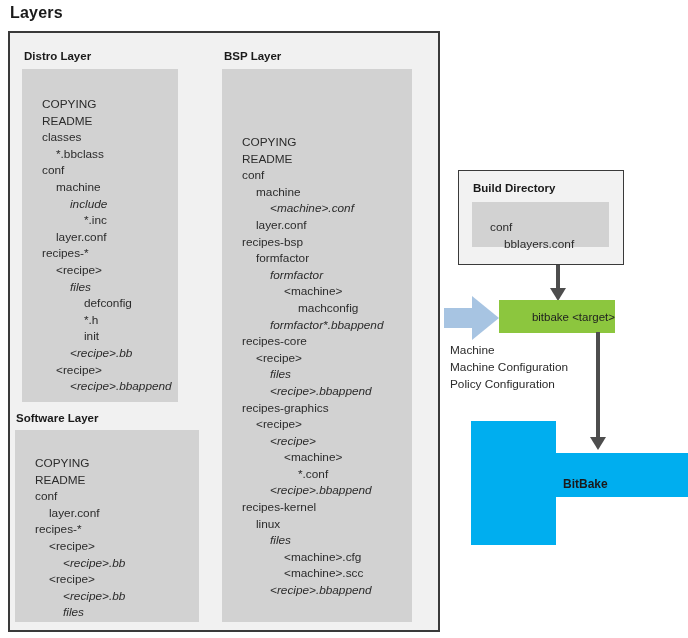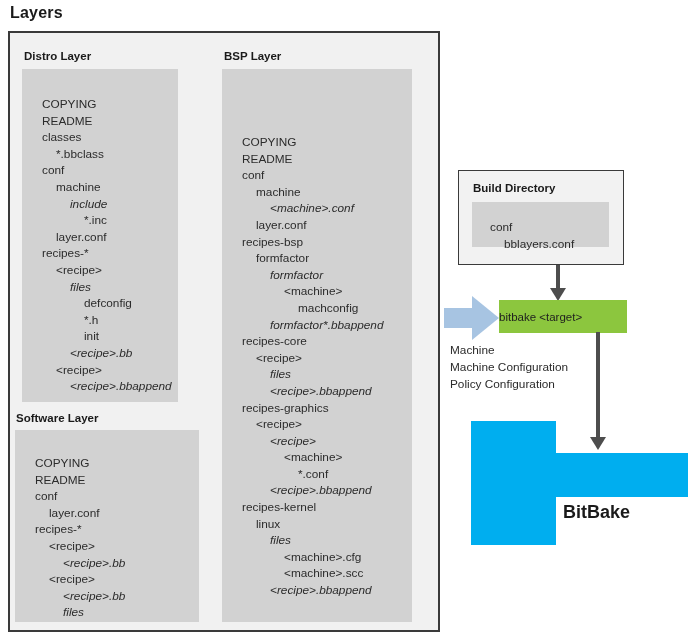--- a/index.html
+++ b/index.html
@@ -172,26 +172,26 @@
     border-top: 22px solid transparent;
     border-bottom: 22px solid transparent;
     border-left: 27px solid #a7c4e2;
   }
 
   
   #bitbake-target-box {
     position: absolute;
     left: 499px;
     top: 300px;
-    width: 128px;
+    width: 116px;
     height: 33px;
     background: #8cc63e;
     display: flex;
     align-items: center;
-    justify-content: flex-start;
+    justify-content: flex-end;
   }
   #bitbake-target-label {
     font-size: 11.5px;
     color: #1f1f1f;
     white-space: nowrap;
   }
 
   
   #metadata-list {
     position: absolute;
@@ -221,22 +221,22 @@
     position: absolute;
     left: 556px;
     top: 453px;
     width: 132px;
     height: 44px;
     background: #00aeef;
   }
   #bitbake-label {
     position: absolute;
     left: 563px;
-    top: 502px;
-    font-size: 18px;
+    top: 477px;
+    font-size: 12px;
     font-weight: bold;
     color: #1a1a1a;
   }
 </style>
 </head>
 <body>
 
 <div id="page-title">Layers</div>
 
 <div id="layers-frame"></div>

